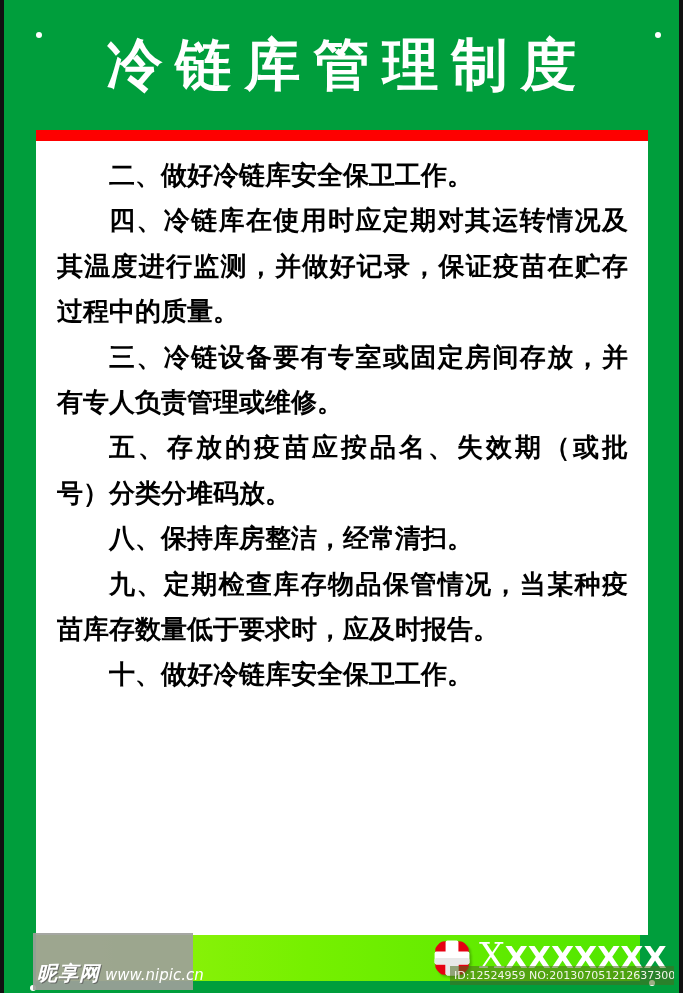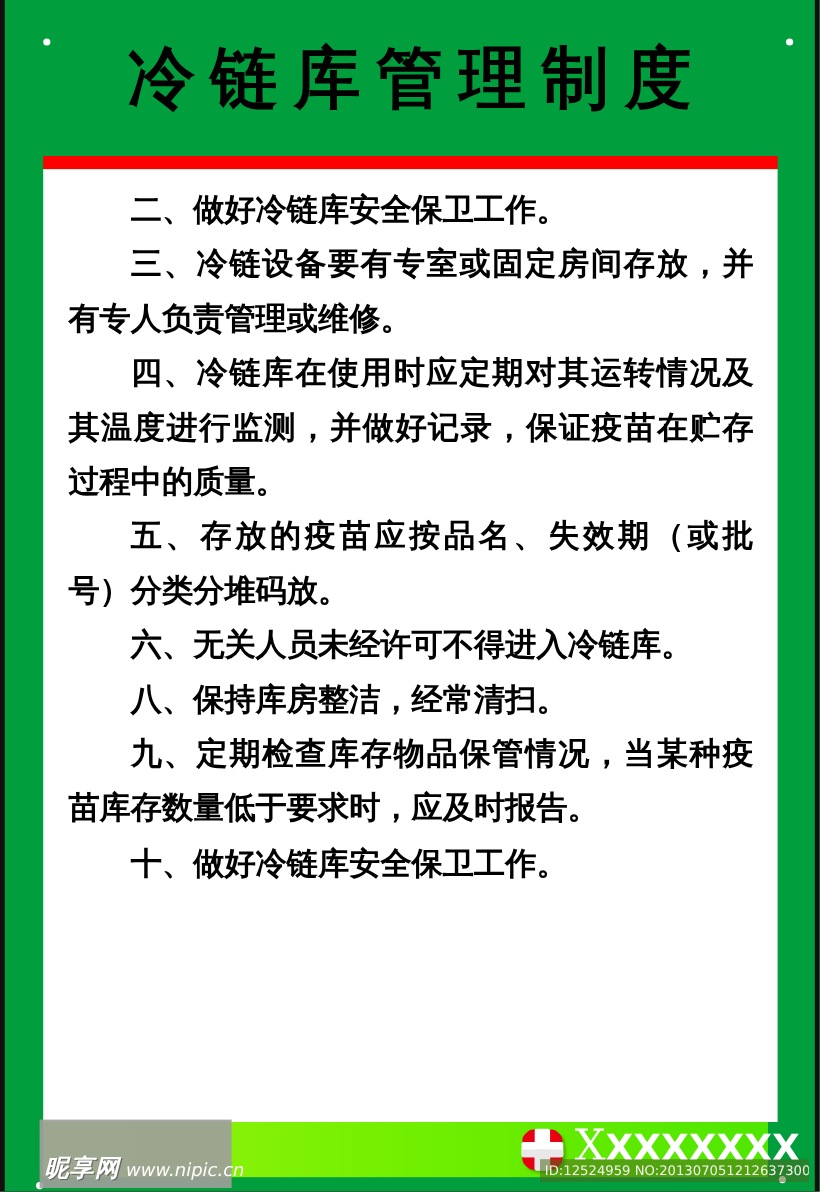--- a/index.html
+++ b/index.html
@@ -17,21 +17,21 @@
   .hole.tl{left:36px;top:32px;}
   .hole.tr{left:655px;top:32px;}
   .hole.bl{left:30px;top:985px;}
   .hole.br{left:649px;top:980px;}
 
   .header{
     position:absolute;left:0;top:0;width:683px;height:132px;
     display:flex;align-items:center;justify-content:center;
   }
   .header h1{
-    margin:0;color:#000000;font-weight:bold;
+    margin:0;color:#ffffff;font-weight:bold;
     font-size:56px;letter-spacing:13px;text-indent:13px;
     font-family:Liberation Mono, monospace;
     white-space:nowrap;
   }
   .stripe{
     position:absolute;left:36px;top:130px;width:612px;height:11px;
     background:#fe0000;
   }
   .panel{
     position:absolute;left:36px;top:141px;width:612px;height:794px;
@@ -105,24 +105,23 @@
   <div class="hole br"></div>
 
   <div class="header">
     <h1>冷链库管理制度</h1>
   </div>
 
   <div class="stripe"></div>
 
   <div class="panel">
     <p>二、做好冷链库安全保卫工作。</p>
+    <p>四、冷链库在使用时应定期对其运转情况及其温度进行监测，并做好记录，保证疫苗在贮存过程中的质量。</p>
     <p>三、冷链设备要有专室或固定房间存放，并有专人负责管理或维修。</p>
-    <p>四、冷链库在使用时应定期对其运转情况及其温度进行监测，并做好记录，保证疫苗在贮存过程中的质量。</p>
     <p>五、存放的疫苗应按品名、失效期（或批号）分类分堆码放。</p>
-    <p>六、无关人员未经许可不得进入冷链库。</p>
     <p>八、保持库房整洁，经常清扫。</p>
     <p>九、定期检查库存物品保管情况，当某种疫苗库存数量低于要求时，应及时报告。</p>
     <p>十、做好冷链库安全保卫工作。</p>
   </div>
 
   <div class="bottombar"></div>
 
   <svg class="cross" viewBox="0 0 48 48" xmlns="http://www.w3.org/2000/svg">
     <g transform="rotate(45 24 24)">
       <rect x="15" y="3" width="18" height="42" rx="7" fill="#e60012"></rect>

